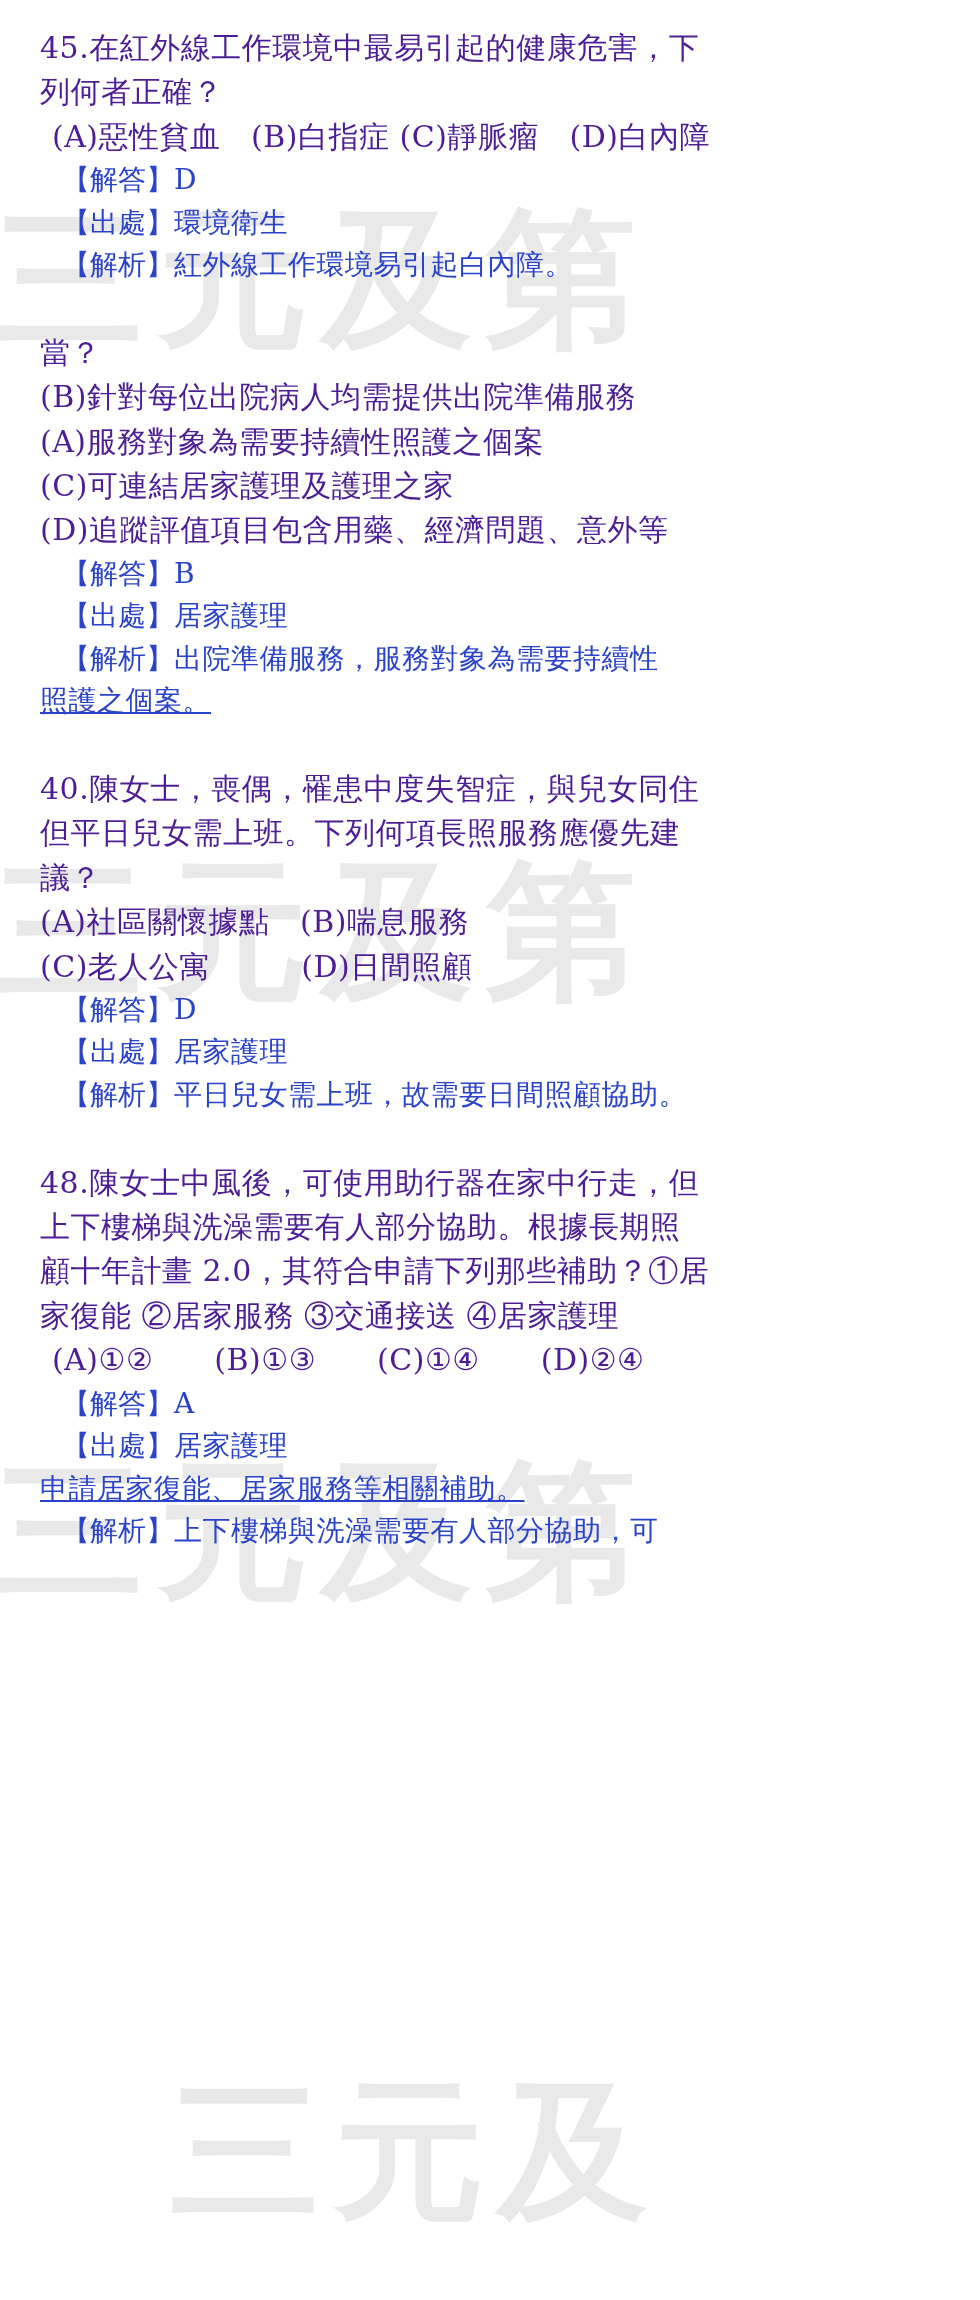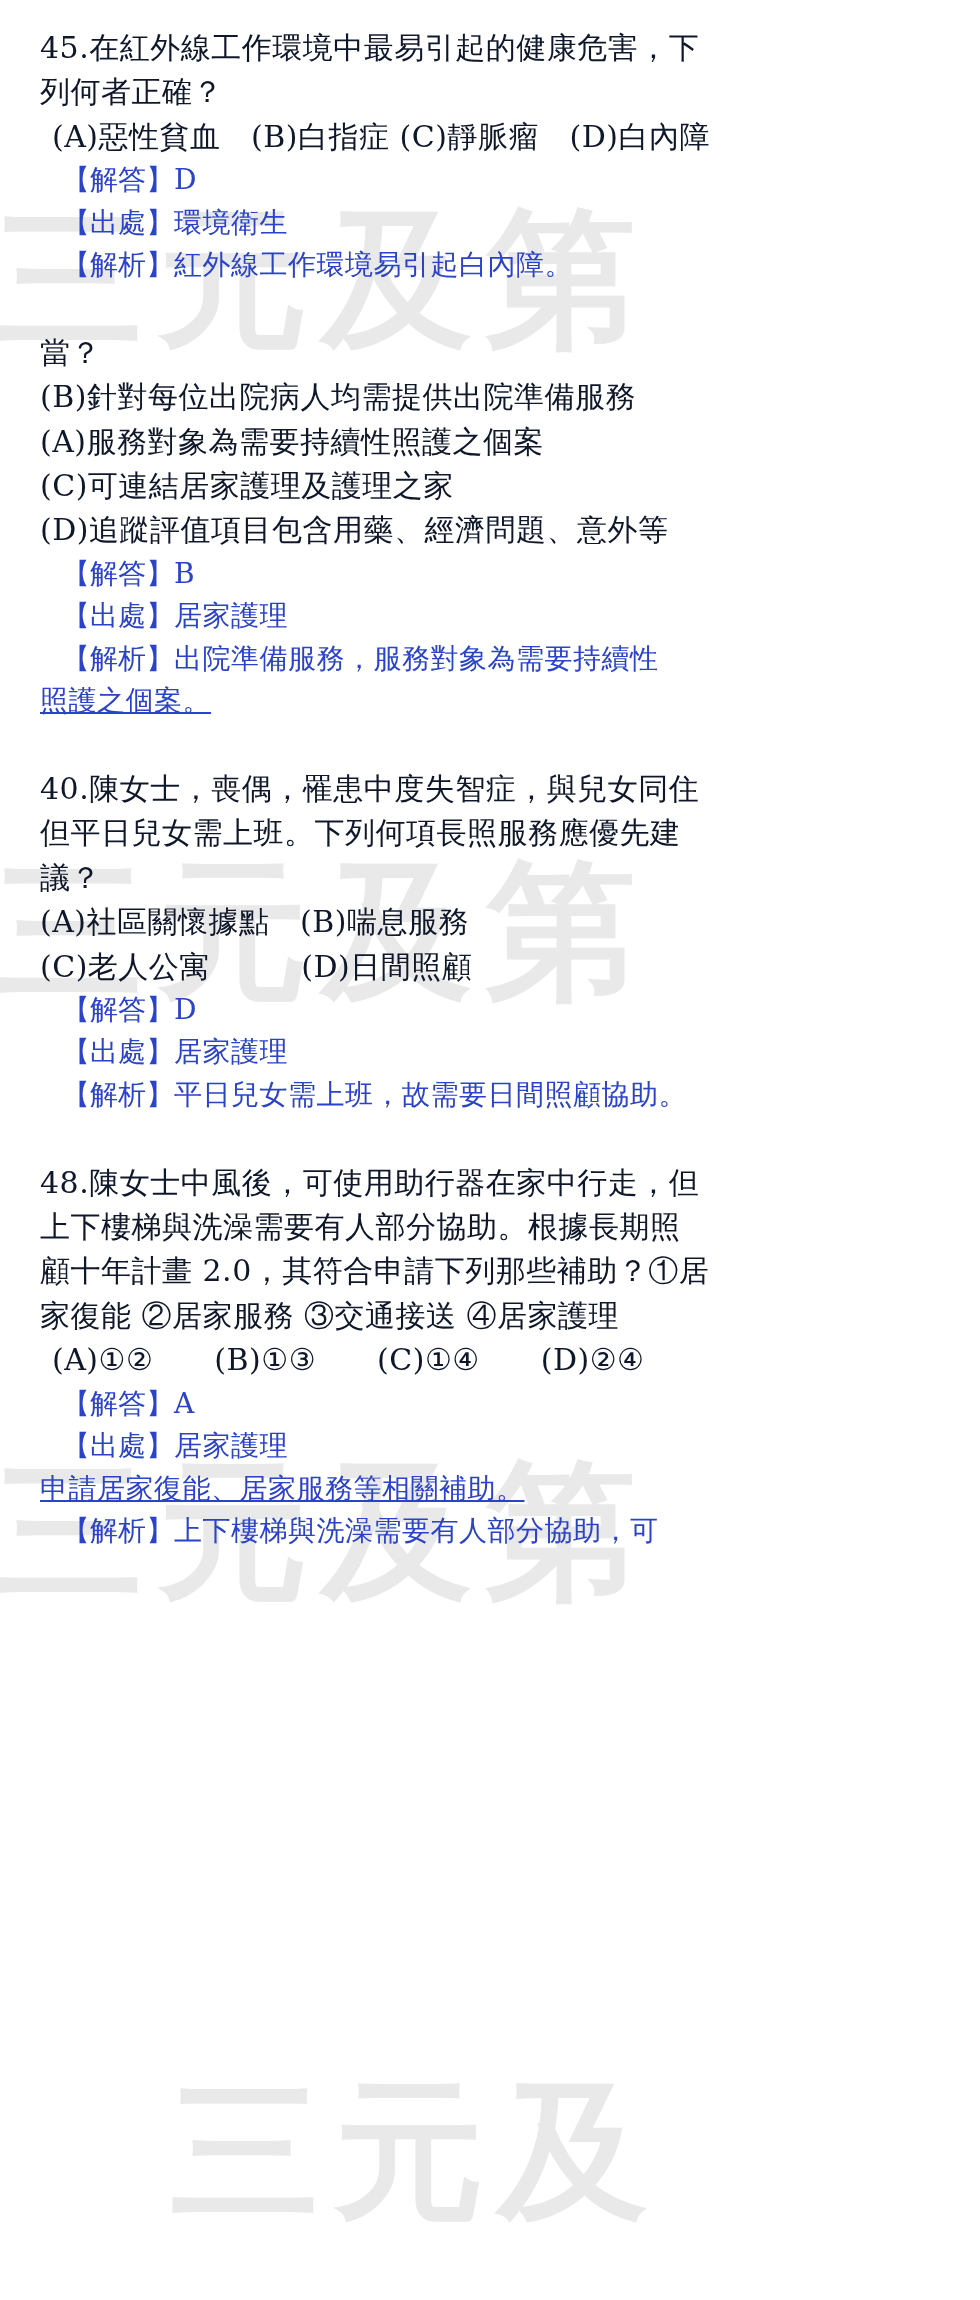--- a/index.html
+++ b/index.html
@@ -49,21 +49,21 @@
     position: relative;
     z-index: 2;
   }
 
   .question-block {
     margin-bottom: 10px;
   }
   .q-stem, .q-option-line, .q-options-inline {
     font-size: 30px;
     line-height: 1.48;
-    color: #0f172a;
+    color: #4c1d95;
     letter-spacing: 0.5px;
   }
   .q-stem {
     text-indent: 0;
   }
   .q-options-inline {
     white-space: pre;
     margin-left: 12px;
   }
   .q-option-line {

